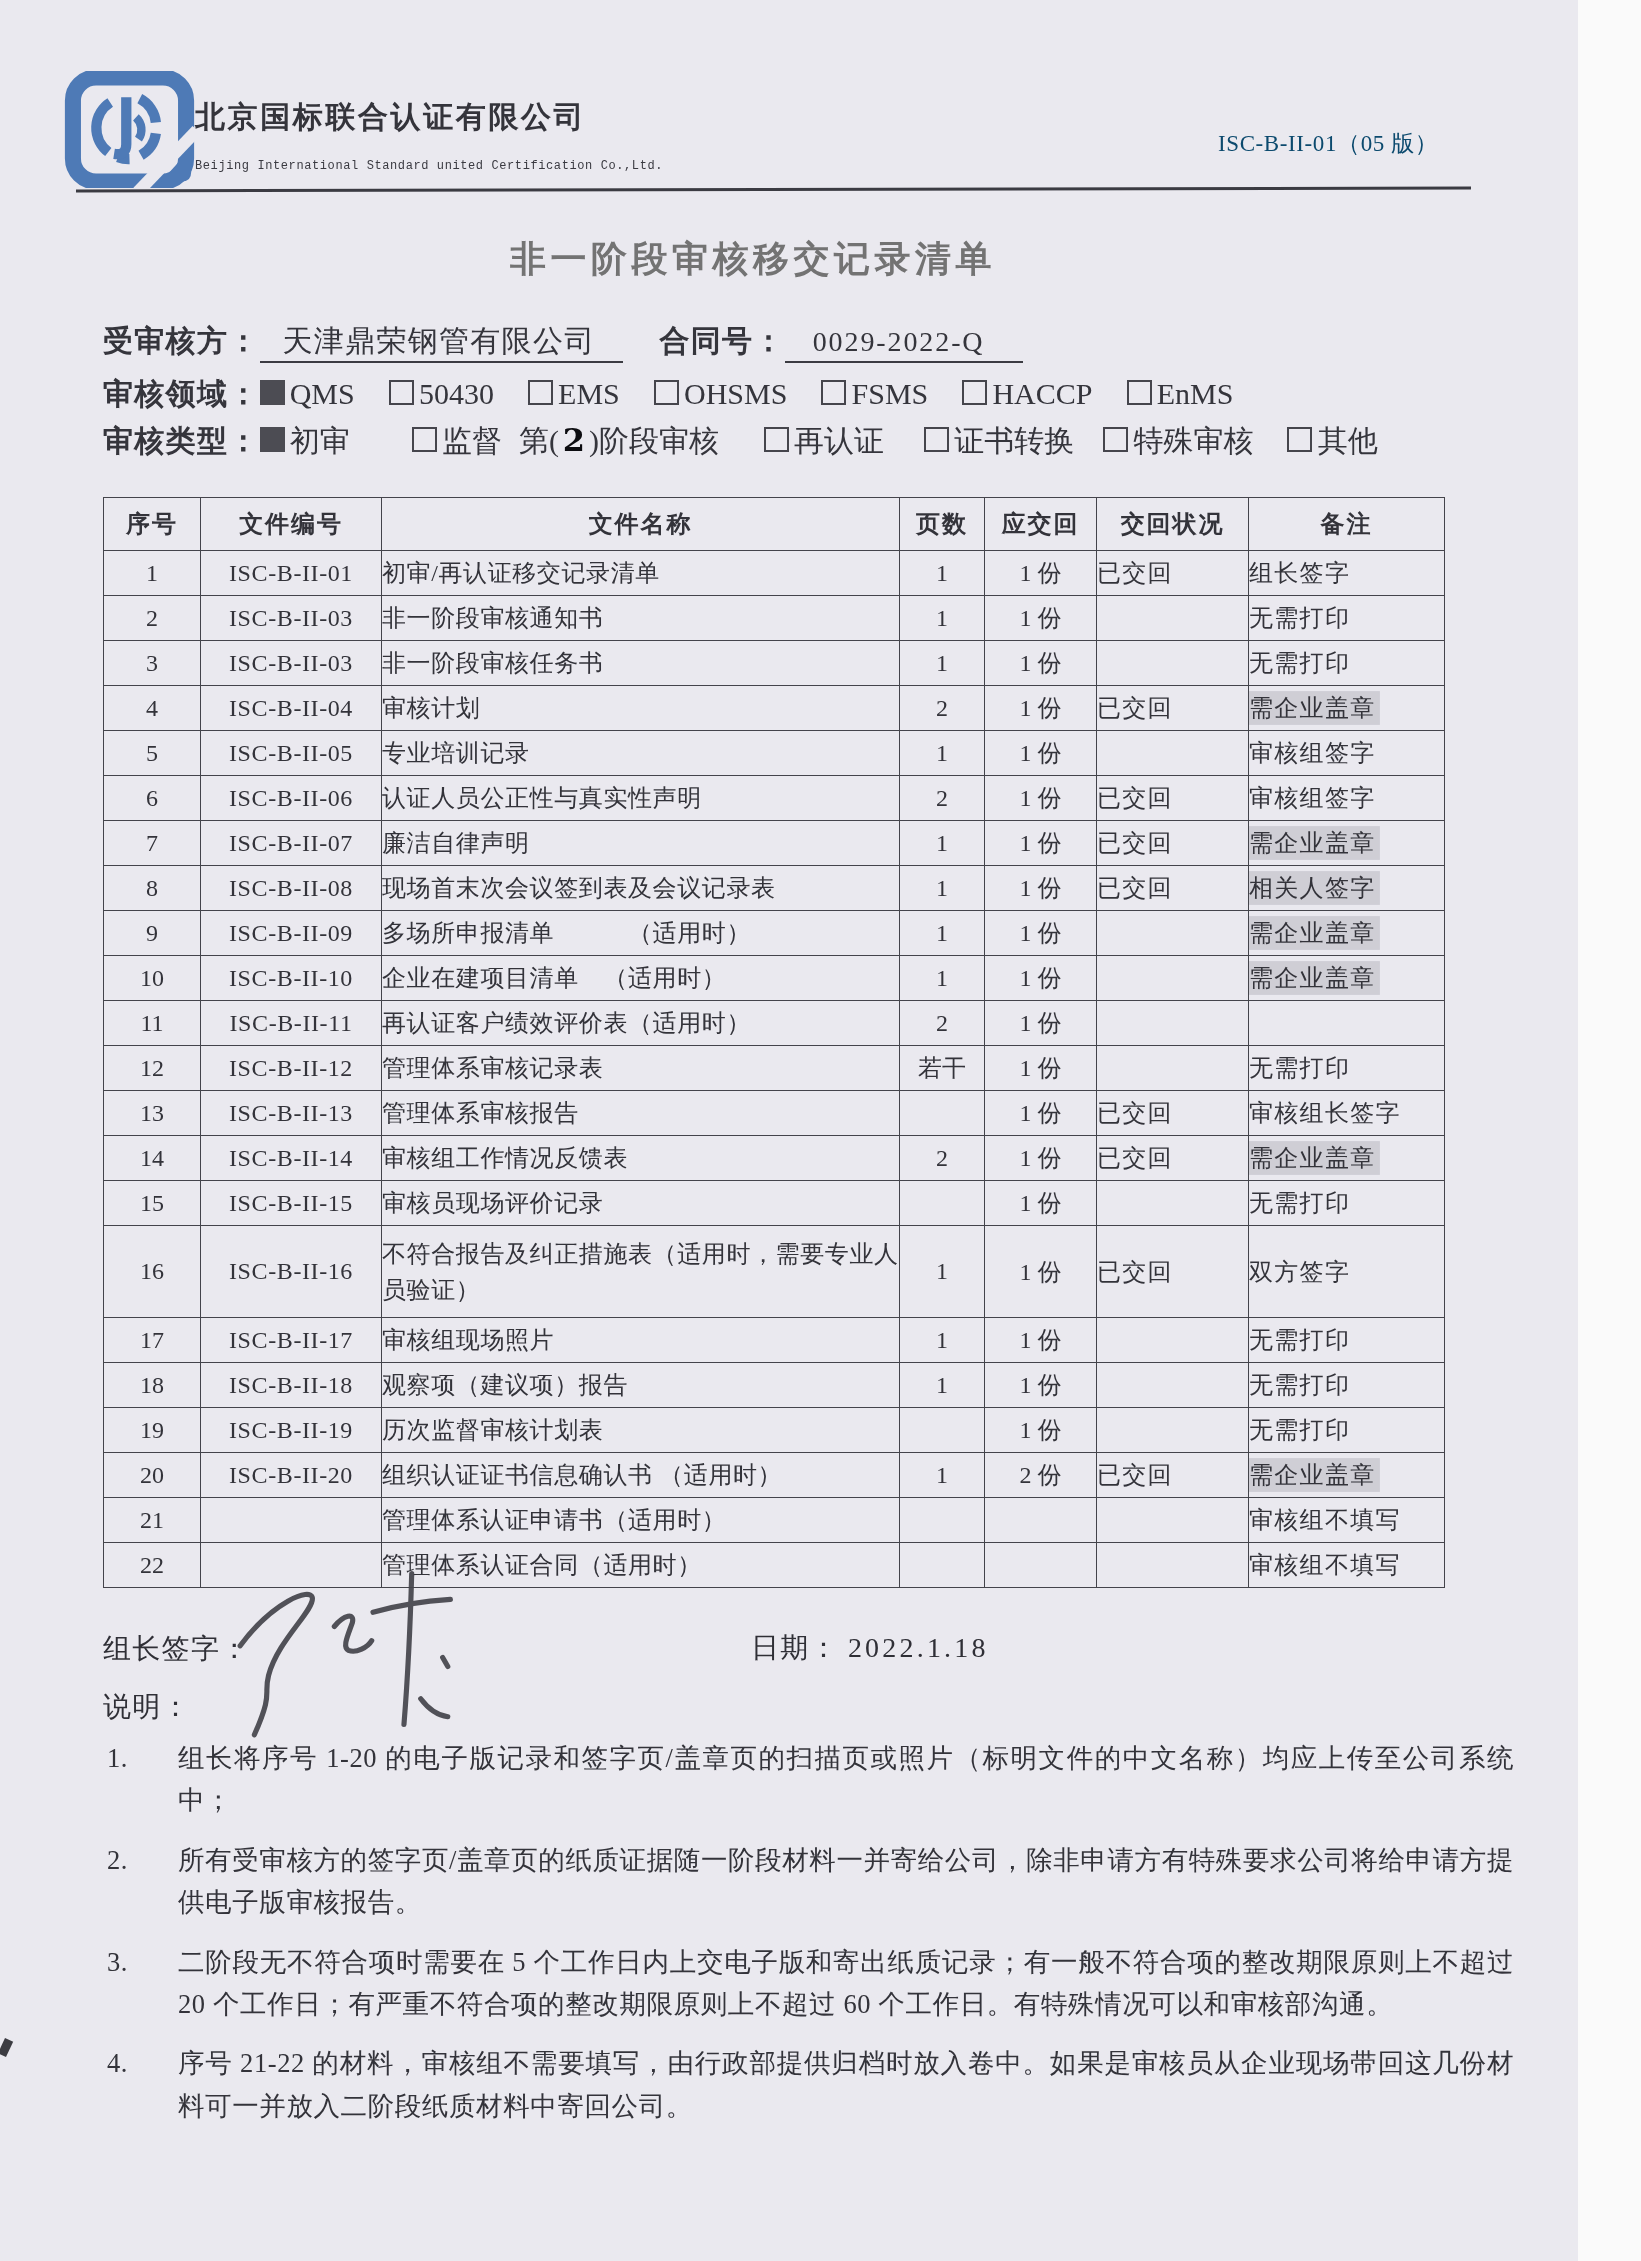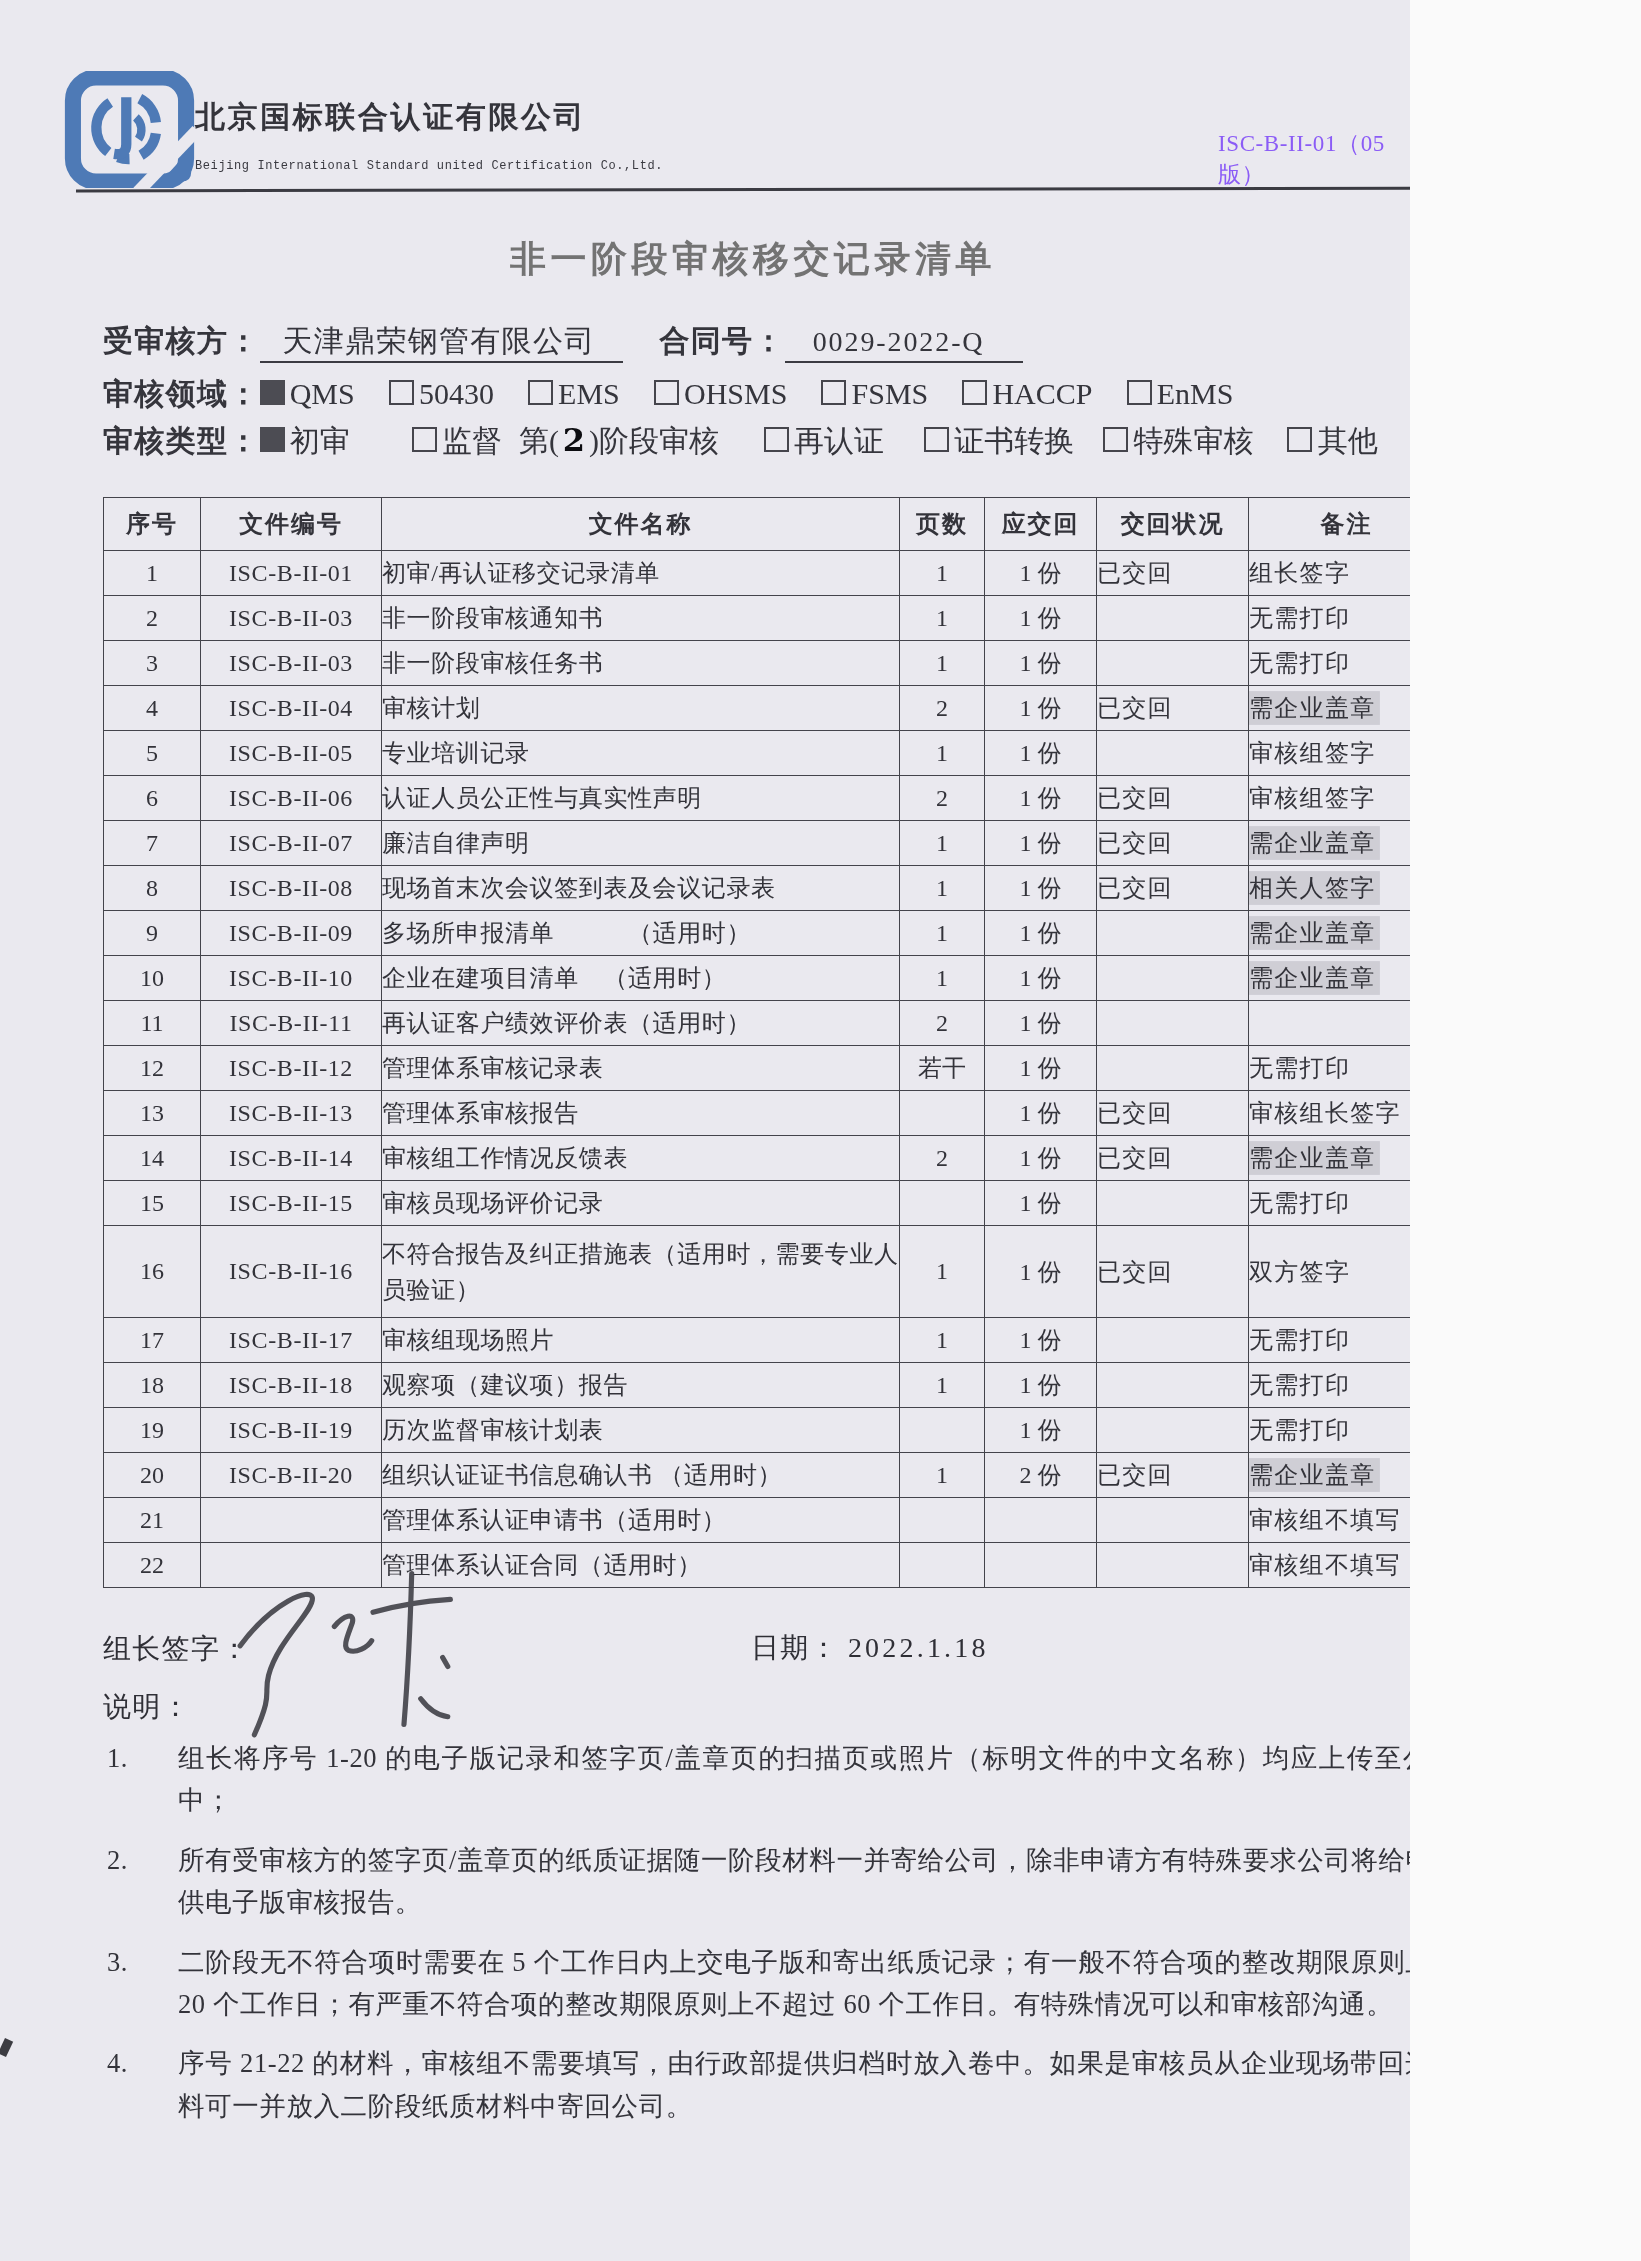--- a/index.html
+++ b/index.html
@@ -3,29 +3,29 @@
 <meta charset="utf-8">
 <style>
   html,body{margin:0;padding:0;}
   body{
     width:1642px;height:2261px;position:relative;
     background:#fafafa;
     font-family:"Liberation Serif","DejaVu Serif",serif;
     color:#2f2f36;
     -webkit-font-smoothing:antialiased;
   }
-  .page{position:absolute;inset:0;background:#eae9ef;width:1410px;height:2261px;overflow:hidden;}
+  .page{position:absolute;inset:0;background:#eae9ef;width:1578px;height:2261px;overflow:hidden;}
   .edge-strip{position:absolute;left:1578px;top:0;width:63px;height:2261px;background:#fafafa;}
   .speck{position:absolute;left:1.3px;top:2039px;width:9px;height:17px;background:#3c3c42;transform:rotate(25deg);}
 
   
   .logo{position:absolute;left:63px;top:71px;width:133px;height:117px;}
   .co-cn{position:absolute;left:195px;top:97px;font-size:30px;font-weight:600;letter-spacing:2.6px;color:#34343b;}
   .co-en{position:absolute;left:195px;top:159px;font-size:12px;letter-spacing:0.6px;color:#3a3a41;font-family:"Liberation Mono","DejaVu Sans Mono",monospace;}
-  .form-code{position:absolute;left:1218px;top:128px;font-size:23px;letter-spacing:0.6px;color:#8b5cf6;}
+  .form-code{position:absolute;left:1218px;top:128px;font-size:23px;letter-spacing:0.6px;color:#0c4a6e;}
   .rule{position:absolute;left:76px;top:188px;width:1395px;height:2.6px;background:#3b3b42;transform:rotate(-0.12deg);}
 
   .title{position:absolute;left:510px;top:235px;font-size:36px;font-weight:700;letter-spacing:4.5px;color:#737373;margin:0;}
 
   
   .info-line{position:absolute;left:103px;white-space:nowrap;font-size:30px;color:#35353c;}
   .line1{top:321px;}
   .line2{top:374px;}
   .line3{top:421px;}
   .lbl{font-weight:700;letter-spacing:1.3px;}

